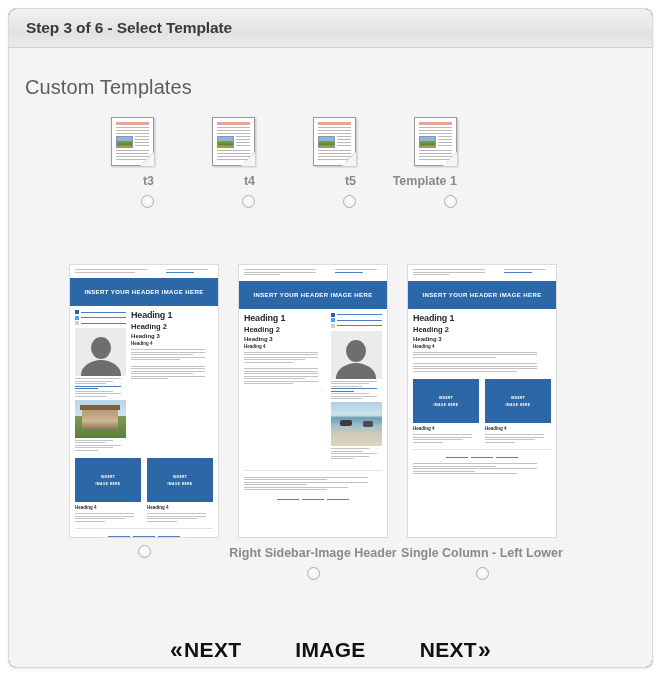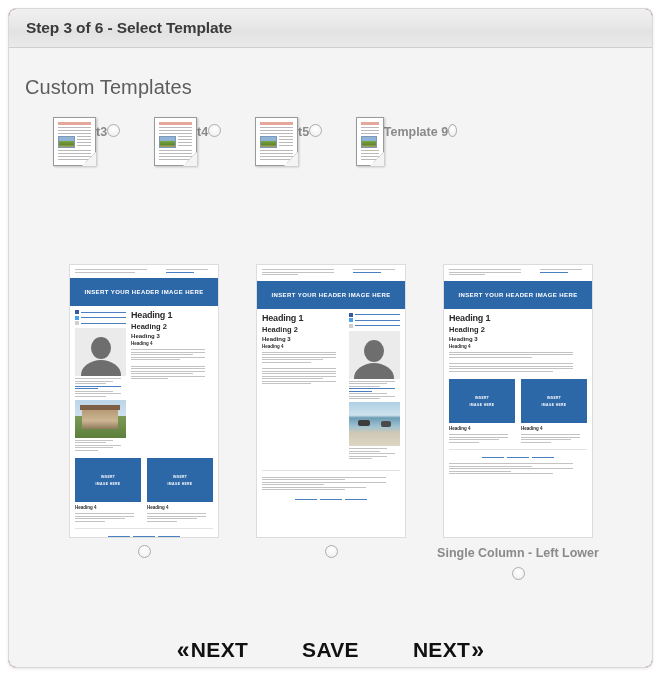--- a/index.html
+++ b/index.html
@@ -53,21 +53,21 @@
 
   
   .custom-wrap { position: absolute; left: 16px; top: 28px; width: 610px; }
   .custom-grid {
     display: flex;
     margin-top: 18px;
     padding-left: 28px;
   }
   .custom-cell {
     width: 101px;
-    display: flex; flex-direction: row; align-items: flex-start;
+    display: flex; flex-direction: column; align-items: flex-end;
   }
   .doc-icon {
     position: relative;
     width: 43px; height: 49px;
     background: #ffffff;
     border: 1px solid #9a9a9a;
     box-sizing: border-box;
     filter: drop-shadow(1px 1px 1px rgba(0,0,0,0.22));
   }
   .doc-icon .pagefold {
@@ -111,21 +111,21 @@
     background: radial-gradient(circle at 50% 35%, #ffffff 0%, #f2f2f2 70%, #e6e6e6 100%);
     box-sizing: border-box;
   }
 
   
   .standard-wrap { position: absolute; left: 16px; top: 200px; width: 615px; }
   .std-grid {
     display: flex;
     margin-top: 16px;
     padding-left: 44px;
-    gap: 37px;
+    gap: 19px;
   }
   .std-cell { width: 150px; display: flex; flex-direction: column; align-items: center; }
   .preview {
     width: 150px; height: 274px;
     background: #ffffff;
     border: 1px solid #dcdcdc;
     box-sizing: border-box;
     overflow: hidden;
     position: relative;
     font-size: 2px;
@@ -367,21 +367,21 @@
                   </div>
                 </div>
                 <div class="line"></div>
                 <div class="line"></div>
                 <div class="line"></div>
                 <div class="line"></div>
               </div>
               <div class="foldline"></div>
               <div class="pagefold"></div>
             </div>
-            <div class="custom-label">Template 9</div>
+            <div class="custom-label">Template 1</div>
             <div class="radio"></div>
           </div>
 
         </div>
       </div>
 
       <div class="standard-wrap">
 
         <div class="std-grid">
 
@@ -564,20 +564,21 @@
                 <div class="tl w45"></div>
                   <div class="tl w75"></div>
                   <div class="tl w60"></div>
               </div>
               <div class="footlinks">
                 <span class="fl"></span>
                   <span class="fl"></span>
                   <span class="fl"></span>
               </div>
             </div>
+            <div class="std-label">Right Sidebar-Image Header</div>
             <div class="radio"></div>
           </div>
 
           <div class="std-cell">
             <div class="preview">
               <div class="pv-pad pv-toprow">
                 <div class="col-a">
                   <div class="tl w90"></div>
                     <div class="tl w90"></div>
                     <div class="tl w45"></div>
@@ -646,21 +647,21 @@
 
         </div>
       </div>
 
       <div class="btn-row">
         <button class="nav-btn">
           <span class="chev">«</span>
           <span>NEXT</span>
         </button>
         <button class="nav-btn">
-          <span>SAVE</span>
+          <span>IMAGE</span>
         </button>
         <button class="nav-btn">
           <span>NEXT</span>
           <span class="chev">»</span>
         </button>
       </div>
 
     </div>
   </div>
 </div>

